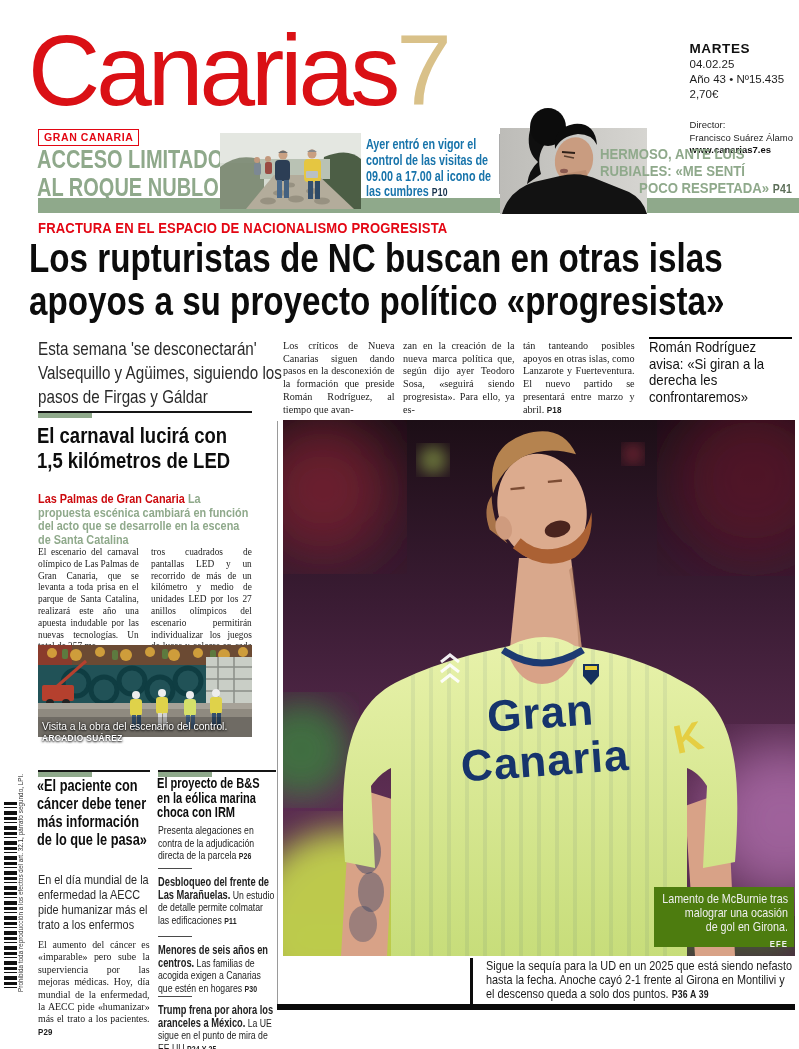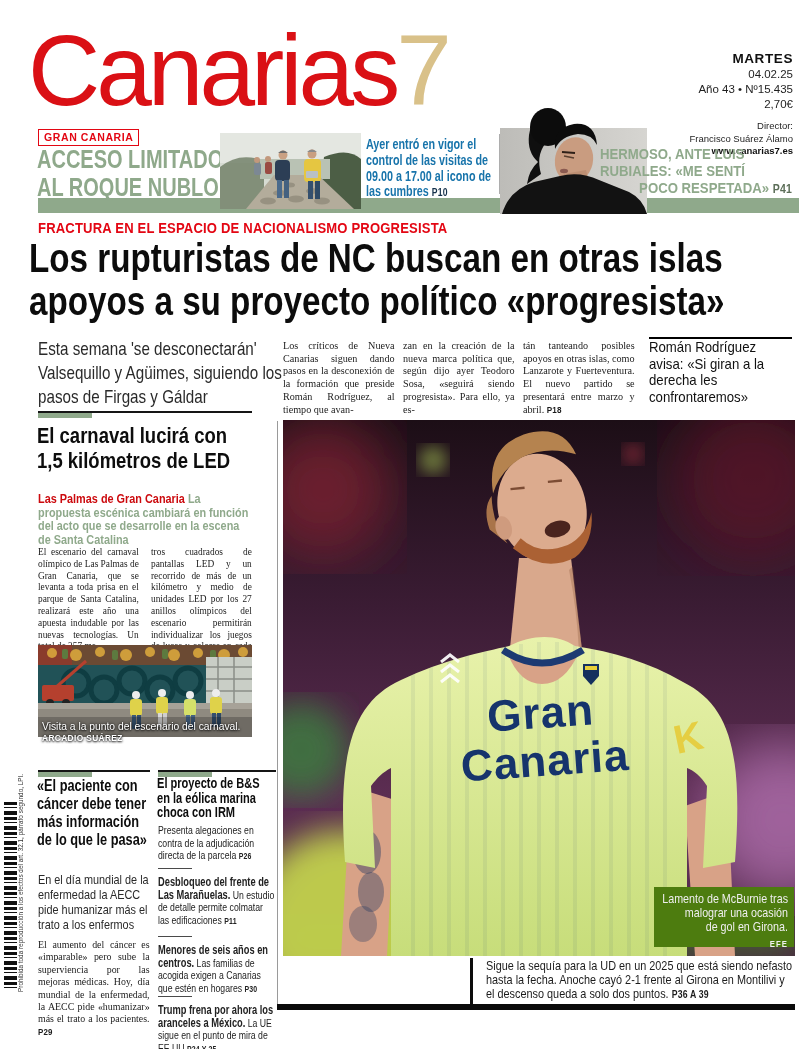--- a/index.html
+++ b/index.html
@@ -30,26 +30,26 @@
 </style>
 </head>
 <body>
 
 <div class="page">
 
   <div class="abs nw" style="left:28px;top:20px;font-size:100px;line-height:1;font-weight:400;letter-spacing:-4px">
     <span style="color:var(--brand-red)">Canarias</span><span style="color:var(--tan)">7</span>
   </div>
 
-  <div class="abs" style="right:6px;top:50px;text-align:right;line-height:1.28">
+  <div class="abs" style="right:6px;top:40px;line-height:1.28">
     <div class="b" style="font-size:13.5px;letter-spacing:.6px">MARTES</div>
     <div style="font-size:11.5px;color:#1e1e1e">04.02.25</div>
     <div style="font-size:11.5px;color:#1e1e1e">Año 43 • Nº15.435</div>
     <div style="font-size:11.5px;color:#1e1e1e">2,70€</div>
-    <div style="font-size:9.5px;margin-top:9px;color:#1e1e1e">Director:</div>
+    <div style="font-size:9.5px;margin-top:18px;color:#1e1e1e">Director:</div>
     <div style="font-size:9.5px;color:#1e1e1e">Francisco Suárez Álamo</div>
     <div class="b" style="font-size:9.5px">www.canarias7.es</div>
   </div>
 
   <div class="abs" style="left:38px;top:198px;width:761px;height:15px;background:var(--sage)"></div>
 
   <div class="abs b" style="left:38px;top:129px;border:1.5px solid var(--kicker-red);color:var(--kicker-red);font-size:10.5px;padding:1px 5px 2px;letter-spacing:.6px">GRAN CANARIA</div>
 
   <div class="abs" style="left:37px;top:145px">
     <div class="cx nw b sage-t" style="--sx:.8;font-size:25px;line-height:28px">
@@ -252,21 +252,21 @@
       <g transform="translate(172 46)">
           <circle cx="6" cy="2" r="4" fill="#ededed"></circle>
           <rect x="0" y="6" width="12" height="17" rx="3" fill="#dfd24a"></rect>
           <rect x="2" y="22" width="4" height="14" fill="#35506e"></rect>
           <rect x="7" y="22" width="4" height="14" fill="#2f4a66"></rect>
         </g>
     </g>
     <rect y="72" width="214" height="20" fill="#000" opacity=".22"></rect>
   </svg>
   <div class="abs cap-white" style="left:42px;top:721px;width:208px;font-size:10.3px">
-    <span>Visita a la punto del  escenario del carnaval.</span>
+    <span>Visita a la obra del  escenario del control.</span>
     <span class="b" style="font-size:8.3px;letter-spacing:.4px">ARCADIO SUÁREZ</span>
   </div>
 
   <div class="abs" style="left:277px;top:421px;width:1px;height:583px;background:#9a9a9a"></div>
 
   <svg class="abs" style="left:283px;top:420px" width="512" height="536" viewBox="0 0 512 536">
     <defs>
       <linearGradient id="fbg" x1="0" y1="0" x2="0" y2="1">
         <stop offset="0" stop-color="#1c0e16"></stop>
           <stop offset=".35" stop-color="#3b1c34"></stop>

